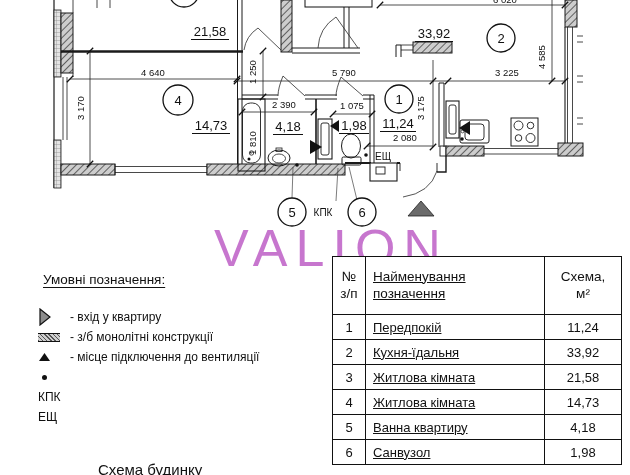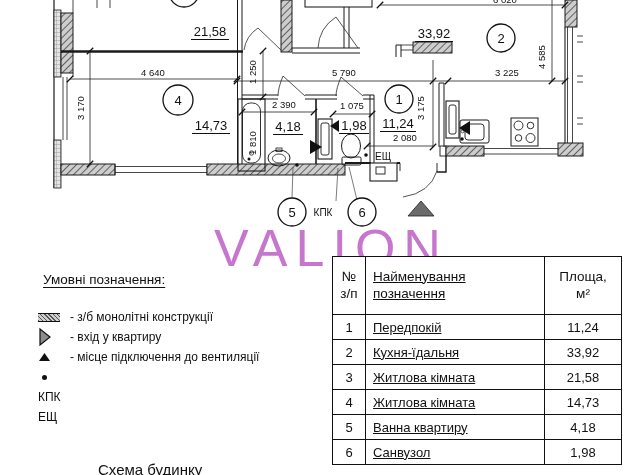--- a/index.html
+++ b/index.html
@@ -272,31 +272,31 @@
 </svg>
 </div>
 
 <div class="watermark">VALION</div>
 
 <div class="legend">
   <div class="legend-title">Умовні позначення:</div>
   <div class="legend-items">
     <div class="li">
       <span class="sym">
-          <span class="sym-wall"></span>
-        </span>
-      <span class="txt">- з/б монолітні конструкції</span>
-    </div>
-    <div class="li">
-      <span class="sym">
         <svg width="14" height="18">
             <polygon points="2,1 12,9 2,17" fill="#8c8c8c" stroke="#111" stroke-width="1.2"></polygon>
           </svg>
       </span>
       <span class="txt">- вхід у квартиру</span>
+    </div>
+    <div class="li">
+      <span class="sym">
+          <span class="sym-wall"></span>
+        </span>
+      <span class="txt">- з/б монолітні конструкції</span>
     </div>
     <div class="li">
       <span class="sym">
         <svg width="13" height="10">
             <polygon points="1,9 12,9 6.5,1" fill="#111"></polygon>
           </svg>
       </span>
       <span class="txt">- місце підключення до вентиляції</span>
     </div>
     <div class="li">
@@ -319,21 +319,21 @@
       <tr>
         <th class="col-num">
           <div>№</div>
           <div>з/п</div>
         </th>
         <th class="col-name">
           <div>Найменування</div>
           <div>позначення</div>
         </th>
         <th class="col-area">
-          <div>Площа,</div>
+          <div>Схема,</div>
           <div>м²</div>
         </th>
       </tr>
     </thead>
     <tbody>
         <tr>
           <td class="col-num">1</td>
           <td class="col-name">Передпокій</td>
           <td class="col-area">11,24</td>
         </tr>

